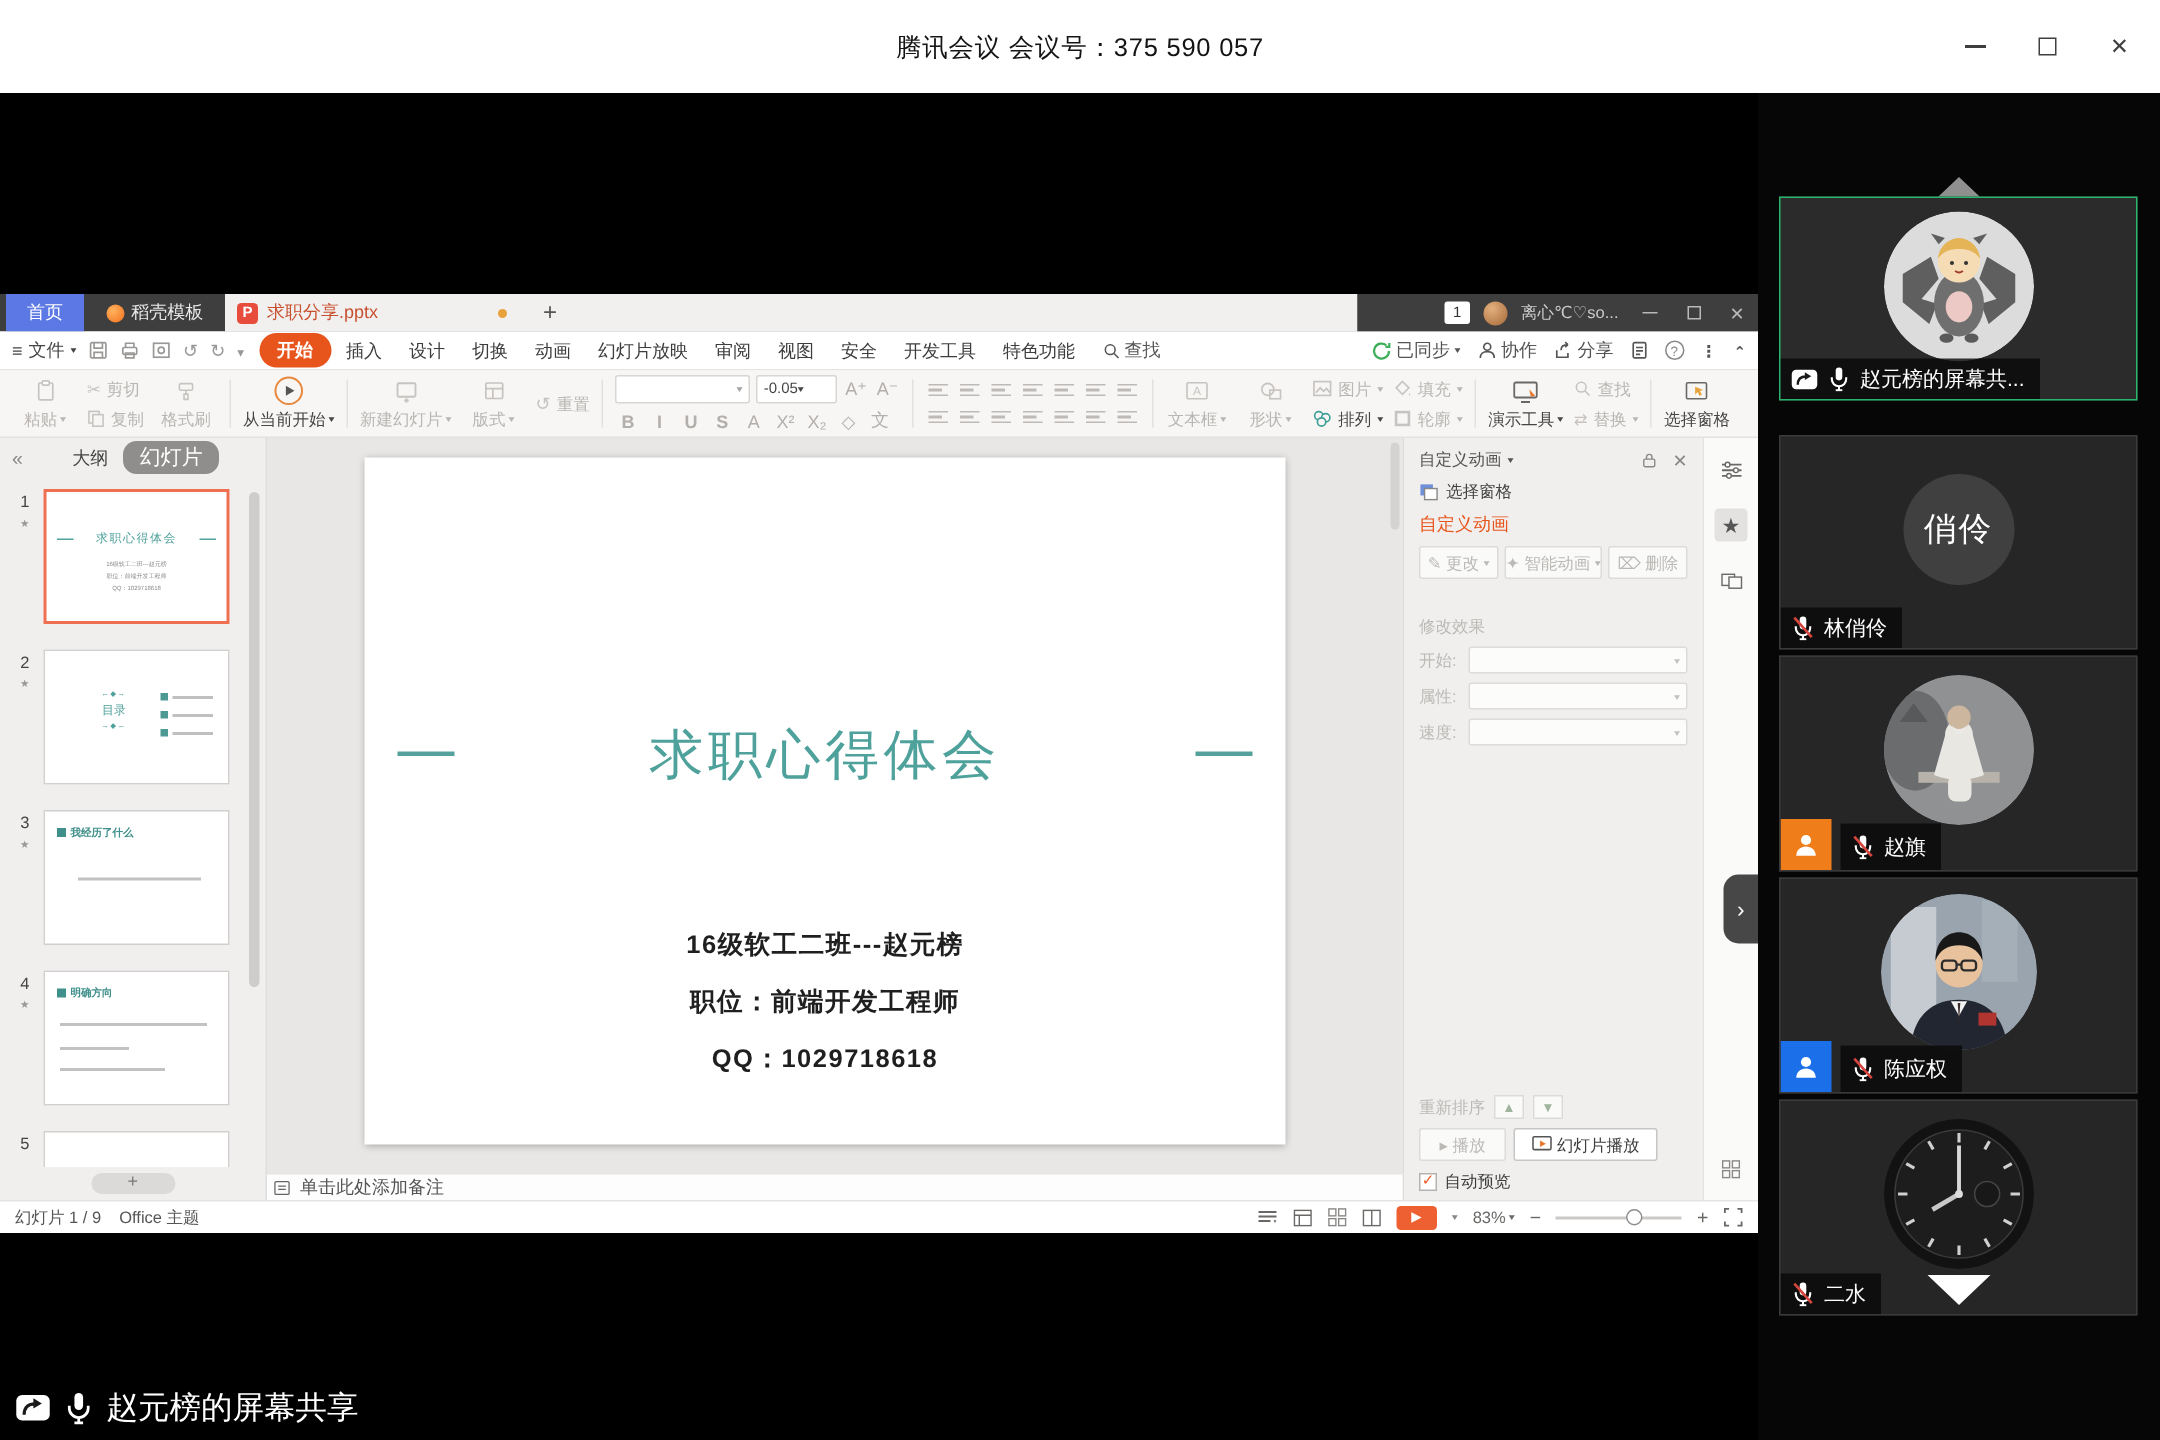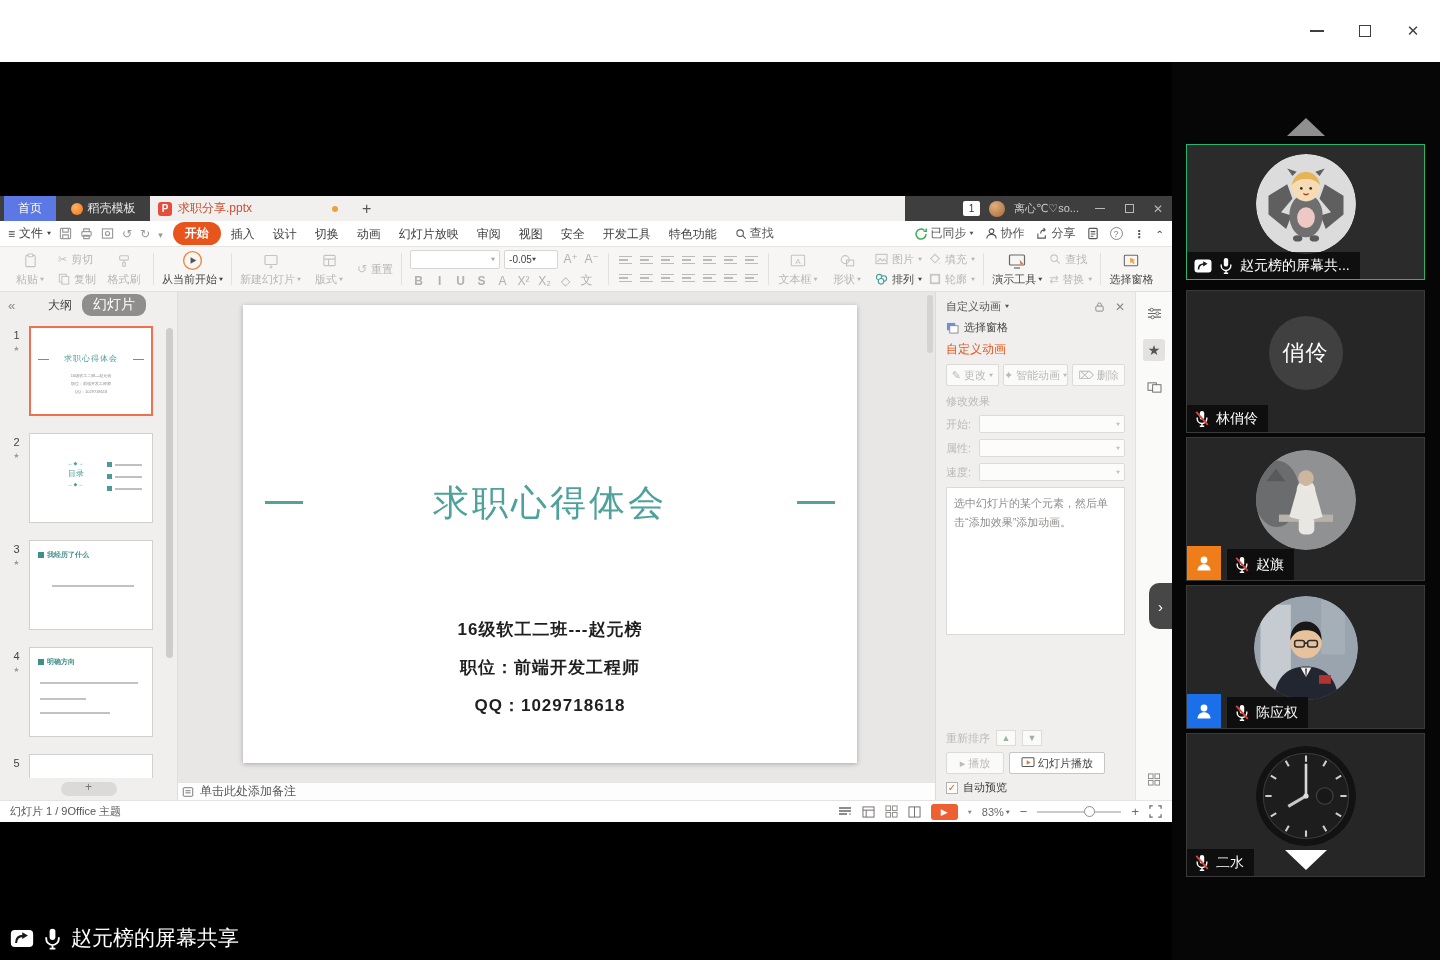--- a/index.html
+++ b/index.html
@@ -123,42 +123,42 @@
 .notesbar{height:18px;border-top:1px solid #e8e6e5;display:flex;align-items:center;gap:6px;padding-left:4px;color:#555;font-size:12px;background:#fdfdfd;flex:none}
 
 
 .anim{width:200px;background:#f0efee;border-left:1px solid #dddbd9;padding:7px 10px 5px;display:flex;flex-direction:column;gap:6px;font-size:11px;color:#555;flex:none}
 .anim-h{display:flex;align-items:center;gap:4px;color:#555}
 .anim-h .sp{flex:1}
 .ap-link{display:flex;align-items:center;gap:5px;color:#444}
 .ap-orange{color:#e8551c;font-size:12px}
 .ap-btnrow{display:flex;gap:4px}
 .apbtn{height:22px;border:1px solid #dddbd9;background:#fafaf9;border-radius:2px;display:flex;align-items:center;justify-content:center;gap:3px;color:#bcbab7;flex:1;white-space:nowrap;font-size:11px}
-.ap-sec{color:#bcbab7;margin-top:2px}
+.ap-sec{color:#bcbab7;margin-top:18px}
 .ap-field{display:flex;align-items:center;gap:5px}
 .ap-field label{width:28px;color:#bcbab7}
 .ap-combo{flex:1;height:18px;border:1px solid #dddbd9;background:#fcfcfb;border-radius:2px;display:flex;align-items:center;justify-content:flex-end;padding:0 4px;color:#c5c3c0}
 .hintbox{background:#fff;border:1px solid #dcdad8;height:148px;padding:6px 7px;color:#8f8d8b;line-height:1.7;font-size:11px}
 .ap-reorder{display:flex;align-items:center;gap:6px;color:#bcbab7;margin-top:auto}
 .ap-arrow{width:20px;height:16px;border:1px solid #dddbd9;background:#fafaf9;display:flex;align-items:center;justify-content:center;color:#9fb49c;font-size:9px}
 .ap-playrow{display:flex;gap:5px}
 .apbtn.play{flex:0 0 58px}
 .apbtn.slideplay{flex:0 0 96px;color:#3d3d3d;background:#fff;border-color:#c8c6c4}
 .ap-check{display:flex;align-items:center;gap:5px;color:#3d3d3d}
 .cb{width:12px;height:12px;border:1px solid #b5b3b1;background:#fff;color:#e8551c;font-size:10px;font-weight:bold;display:flex;align-items:center;justify-content:center;line-height:1}
 
 
 .rail{width:37px;background:#fafaf9;border-left:1px solid #e3e1e0;display:flex;flex-direction:column;align-items:center;padding-top:10px;gap:15px;position:relative;color:#6a6866;flex:none}
 .rail-ic{width:22px;height:22px;display:flex;align-items:center;justify-content:center;font-size:14px}
 .rail-ic.active{background:#e4e2e0;border-radius:3px}
 .rail-grid{position:absolute;bottom:14px;left:50%;transform:translateX(-50%)}
 .expander{position:absolute;right:0;top:291px;width:23px;height:46px;background:#474747;border-radius:10px 0 0 10px;color:#fff;display:flex;align-items:center;justify-content:center;font-size:15px;z-index:6}
 
 
-.statusbar{height:22px;background:#fff;border-top:1px solid #e6e4e3;display:flex;align-items:center;padding:0 10px;font-size:11px;color:#555;gap:0;flex:none}
+.statusbar{height:22px;background:#fff;border-top:1px solid #e6e4e3;display:flex;align-items:center;padding:0 10px;font-size:11px;color:#555;gap:12px;flex:none}
 .sb-right{margin-left:auto;display:flex;align-items:center;gap:10px;color:#6a6866}
 .play-pill{width:27px;height:16px;background:#ee5f31;border-radius:3px;color:#fff;display:flex;align-items:center;justify-content:center;font-size:9px}
 .ztrack{width:84px;height:2px;background:#cccac8;position:relative}
 .zknob{position:absolute;left:55%;top:-5px;width:11px;height:11px;border:1.5px solid #8f8d8b;background:#fff;border-radius:50%}
 .sb-zoom{display:flex;align-items:center;gap:2px}
 
 
 .sidebar{position:absolute;left:1172px;top:62px;width:268px;height:898px;background:#060606}
 .tri-up{position:absolute;top:56px;left:115px;width:0;height:0;border-left:19px solid transparent;border-right:19px solid transparent;border-bottom:18px solid #8f8f8f}
 .tri-down{position:absolute;top:788px;left:113px;width:0;height:0;border-left:21px solid transparent;border-right:21px solid transparent;border-top:20px solid #fff;z-index:5}
@@ -169,20 +169,21 @@
 .tlabel{position:absolute;left:0;bottom:0;height:27px;background:rgba(10,10,10,.82);display:flex;align-items:center;gap:6px;padding:0 10px 0 7px;color:#fff;font-size:14px;max-width:98%;white-space:nowrap}
 .tlabel.shift{left:40px;height:31px}
 .rbadge{position:absolute;left:0;bottom:0;width:34px;height:34px;display:flex;align-items:center;justify-content:center}
 .rbadge.orange{background:#ef7d1a}
 .rbadge.blue{background:#1b6fe8}
 </style>
 </head>
 <body>
 
 <div class="titlebar">
+  <span class="title">腾讯会议 会议号：375 590 057</span>
   <div class="win-controls">
     <span class="wc">
         <span class="wc-min"></span>
       </span>
     <span class="wc">
         <span class="wc-max"></span>
       </span>
     <span class="wc">✕</span>
   </div>
 </div>
@@ -791,21 +792,20 @@
             <span class="ap-combo">
               <i class="dd">▾</i>
             </span>
           </div>
         <div class="ap-field">
             <label>速度:</label>
             <span class="ap-combo">
               <i class="dd">▾</i>
             </span>
           </div>
-        <div class="hintbox">选中幻灯片的某个元素，然后单击“添加效果”添加动画。</div>
         <div class="ap-reorder">
           <span>重新排序</span>
           <span class="ap-arrow">▲</span>
           <span class="ap-arrow">▼</span>
         </div>
         <div class="ap-playrow">
           <span class="apbtn play">
               <i>▸</i>
               <span>播放</span>
             </span>
@@ -919,21 +919,21 @@
           <path d="M8 14v2.2M5.8 16.2h4.4" stroke="#fff" stroke-width="1.4"></path>
         </svg>
       </span>
     <span>赵元榜的屏幕共享</span>
   </div>
 </div>
 
 <div class="sidebar">
   <div class="tri-up"></div>
   <div id="tiles">
-      <div class="tile active" style="top: 82px; height: 136px;">
+      <div class="tile active" style="top: 69px; height: 136px;">
         <div class="av" style="height: 100px; width: 100px;">
           <svg width="100" height="100" viewBox="0 0 96 96">
             <circle cx="48" cy="48" r="48" fill="#dcdcdc"></circle>
    <path d="M12 40l18-11 5 14-11 13 10 3-5 13-17-14z" fill="#5f5f5f"></path>
             <path d="M84 40L66 29l-5 14 11 13-10 3 5 13 17-14z" fill="#5f5f5f"></path>
    <ellipse cx="48" cy="59" rx="16" ry="21" fill="#6f6f6f"></ellipse>
             <ellipse cx="48" cy="61" rx="8.5" ry="10" fill="#ecc9c5"></ellipse>
    <ellipse cx="40" cy="81" rx="4.5" ry="3" fill="#5a5a5a"></ellipse>
             <ellipse cx="56" cy="81" rx="4.5" ry="3" fill="#5a5a5a"></ellipse>
    <path d="M35 21l-5-7 9 3z" fill="#5f5f5f"></path>

